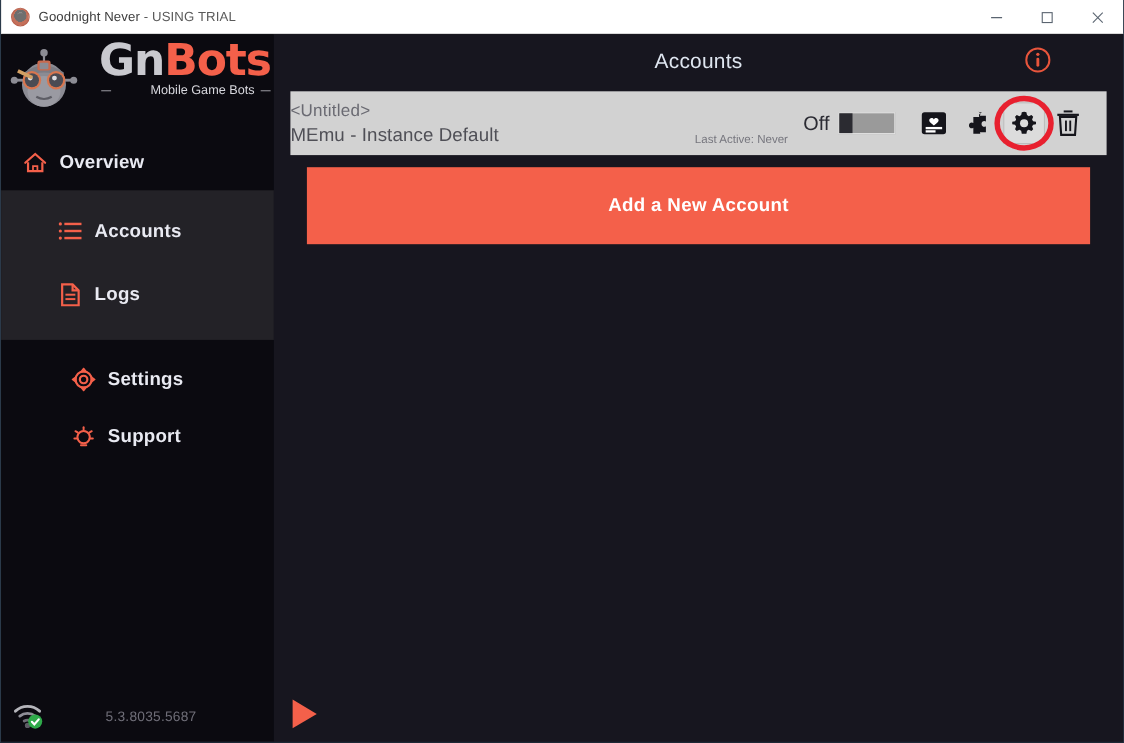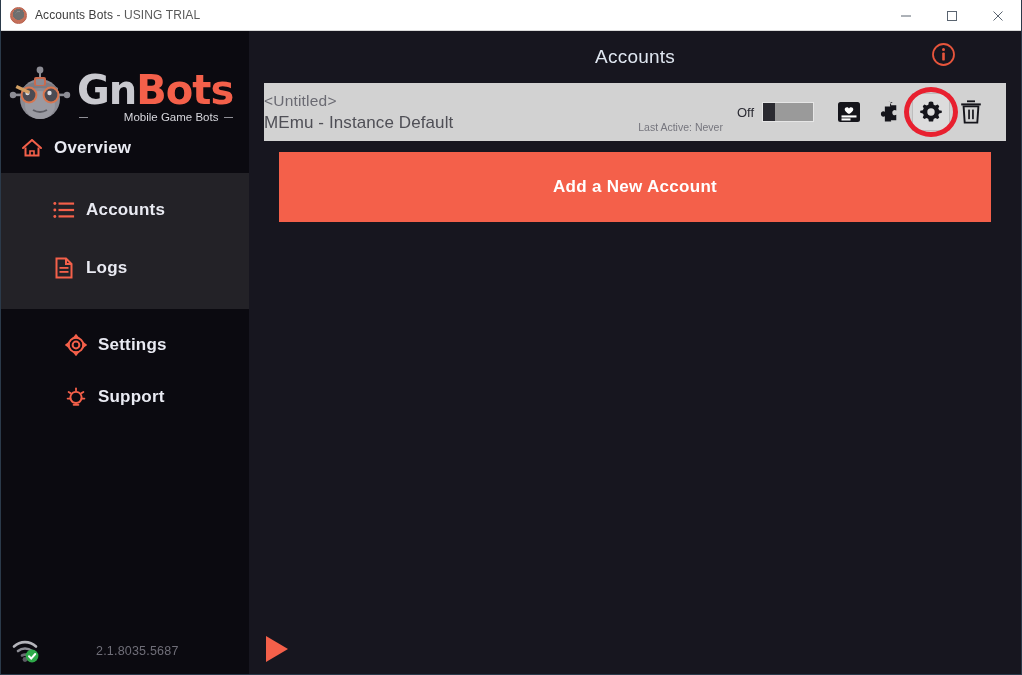--- a/index.html
+++ b/index.html
@@ -62,22 +62,22 @@
   }
 
   
   .sidebar {
     width: 248px; min-width: 248px;
     background: #0b0a10;
     display: flex; flex-direction: column;
     position: relative;
   }
   .logo {
-    height: 92px; display: flex; align-items: flex-end;
-    padding-left: 6px; padding-top: 4px;
+    height: 92px; display: flex; align-items: flex-start;
+    padding-left: 6px; padding-top: 4px; gap: 13px;
   }
   .logo-robot { width: 66px; height: 66px; flex: none; }
   .logo-text { margin-left: 4px; }
   .logo-word {
     font-size: 40px; font-weight: bold; line-height: 40px;
     letter-spacing: -1px;
     font-family: "DejaVu Sans", sans-serif;
   }
   .logo-word .gn { color: #c9c9cf; }
   .logo-word .bots { color: #f4604a; }
@@ -146,21 +146,21 @@
   }
   .acc-names { display: flex; flex-direction: column; gap: 3px; }
   .acc-title { font-size: 15.5px; color: #6a6a72; letter-spacing: .2px; }
   .acc-sub { font-size: 17px; color: #4f4f56; letter-spacing: .1px; }
   .acc-mid { flex: 1; display: flex; align-items: flex-end;
     justify-content: flex-end; height: 100%; padding-bottom: 8px;
     padding-right: 14px; }
   .acc-last { font-size: 10.5px; color: #76767e; }
   .acc-controls { display: flex; align-items: center; gap: 0; }
   .toggle-group { display: flex; align-items: center; gap: 8px; margin-right: 14px; }
-  .toggle-label { font-size: 13px; color: #2b2b33; }
+  .toggle-label { font-size: 18px; color: #2b2b33; }
   .toggle {
     width: 52px; height: 20px; background: #9a9a9a;
     border: 1px solid #e6e6e6; display: flex; align-items: stretch;
   }
   .toggle .knob { width: 12px; background: #2b2b31; }
   .icon-btn {
     width: 42px; height: 42px;
     display: flex; align-items: center; justify-content: center;
     position: relative;
   }
@@ -186,21 +186,21 @@
   .play-btn { width: 34px; height: 34px; }
 </style>
 </head>
 <body>
 
 <div class="window">
 
   <div class="titlebar">
     <div class="tb-icon"></div>
     <div class="tb-title">
-      <span>Accounts Bots</span><span class="trial"> - USING TRIAL</span>
+      <span>Goodnight Never</span><span class="trial"> - USING TRIAL</span>
     </div>
     <div class="tb-controls">
       <div class="tb-btn">
         <svg width="12" height="12" viewBox="0 0 12 12">
           <line x1="1" y1="6" x2="11" y2="6" stroke="#5a6470" stroke-width="1"></line>
         </svg>
       </div>
       <div class="tb-btn">
         <svg width="12" height="12" viewBox="0 0 12 12">
           <rect x="1.5" y="1.5" width="9" height="9" fill="none" stroke="#5a6470" stroke-width="1"></rect>
@@ -338,21 +338,21 @@
               <path d="M7 13 a11 11 0 0 1 14 0"></path>
             </g>
             <g fill="none" stroke="#6c6c74" stroke-width="2.6" stroke-linecap="round">
               <path d="M11 17.5 a6 6 0 0 1 6 0"></path>
             </g>
             <circle cx="14" cy="21.5" r="2.4" fill="#5c5c64"></circle>
             <circle cx="21" cy="18" r="6.4" fill="#2faa4a"></circle>
             <path d="M18 18.2 l2.2 2.4 l4 -4.6" stroke="#ffffff" stroke-width="2" fill="none" stroke-linecap="round"></path>
           </svg>
         </span>
-        <span class="version">2.1.8035.5687</span>
+        <span class="version">5.3.8035.5687</span>
       </div>
     </div>
 
     <div class="main">
 
       <div class="main-header">
         <div class="main-title">Accounts</div>
         <span class="info-icon">
           <svg width="25" height="25" viewBox="0 0 25 25">
             <circle cx="12.5" cy="12.5" r="10.5" fill="none" stroke="#e8553c" stroke-width="1.8"></circle>

